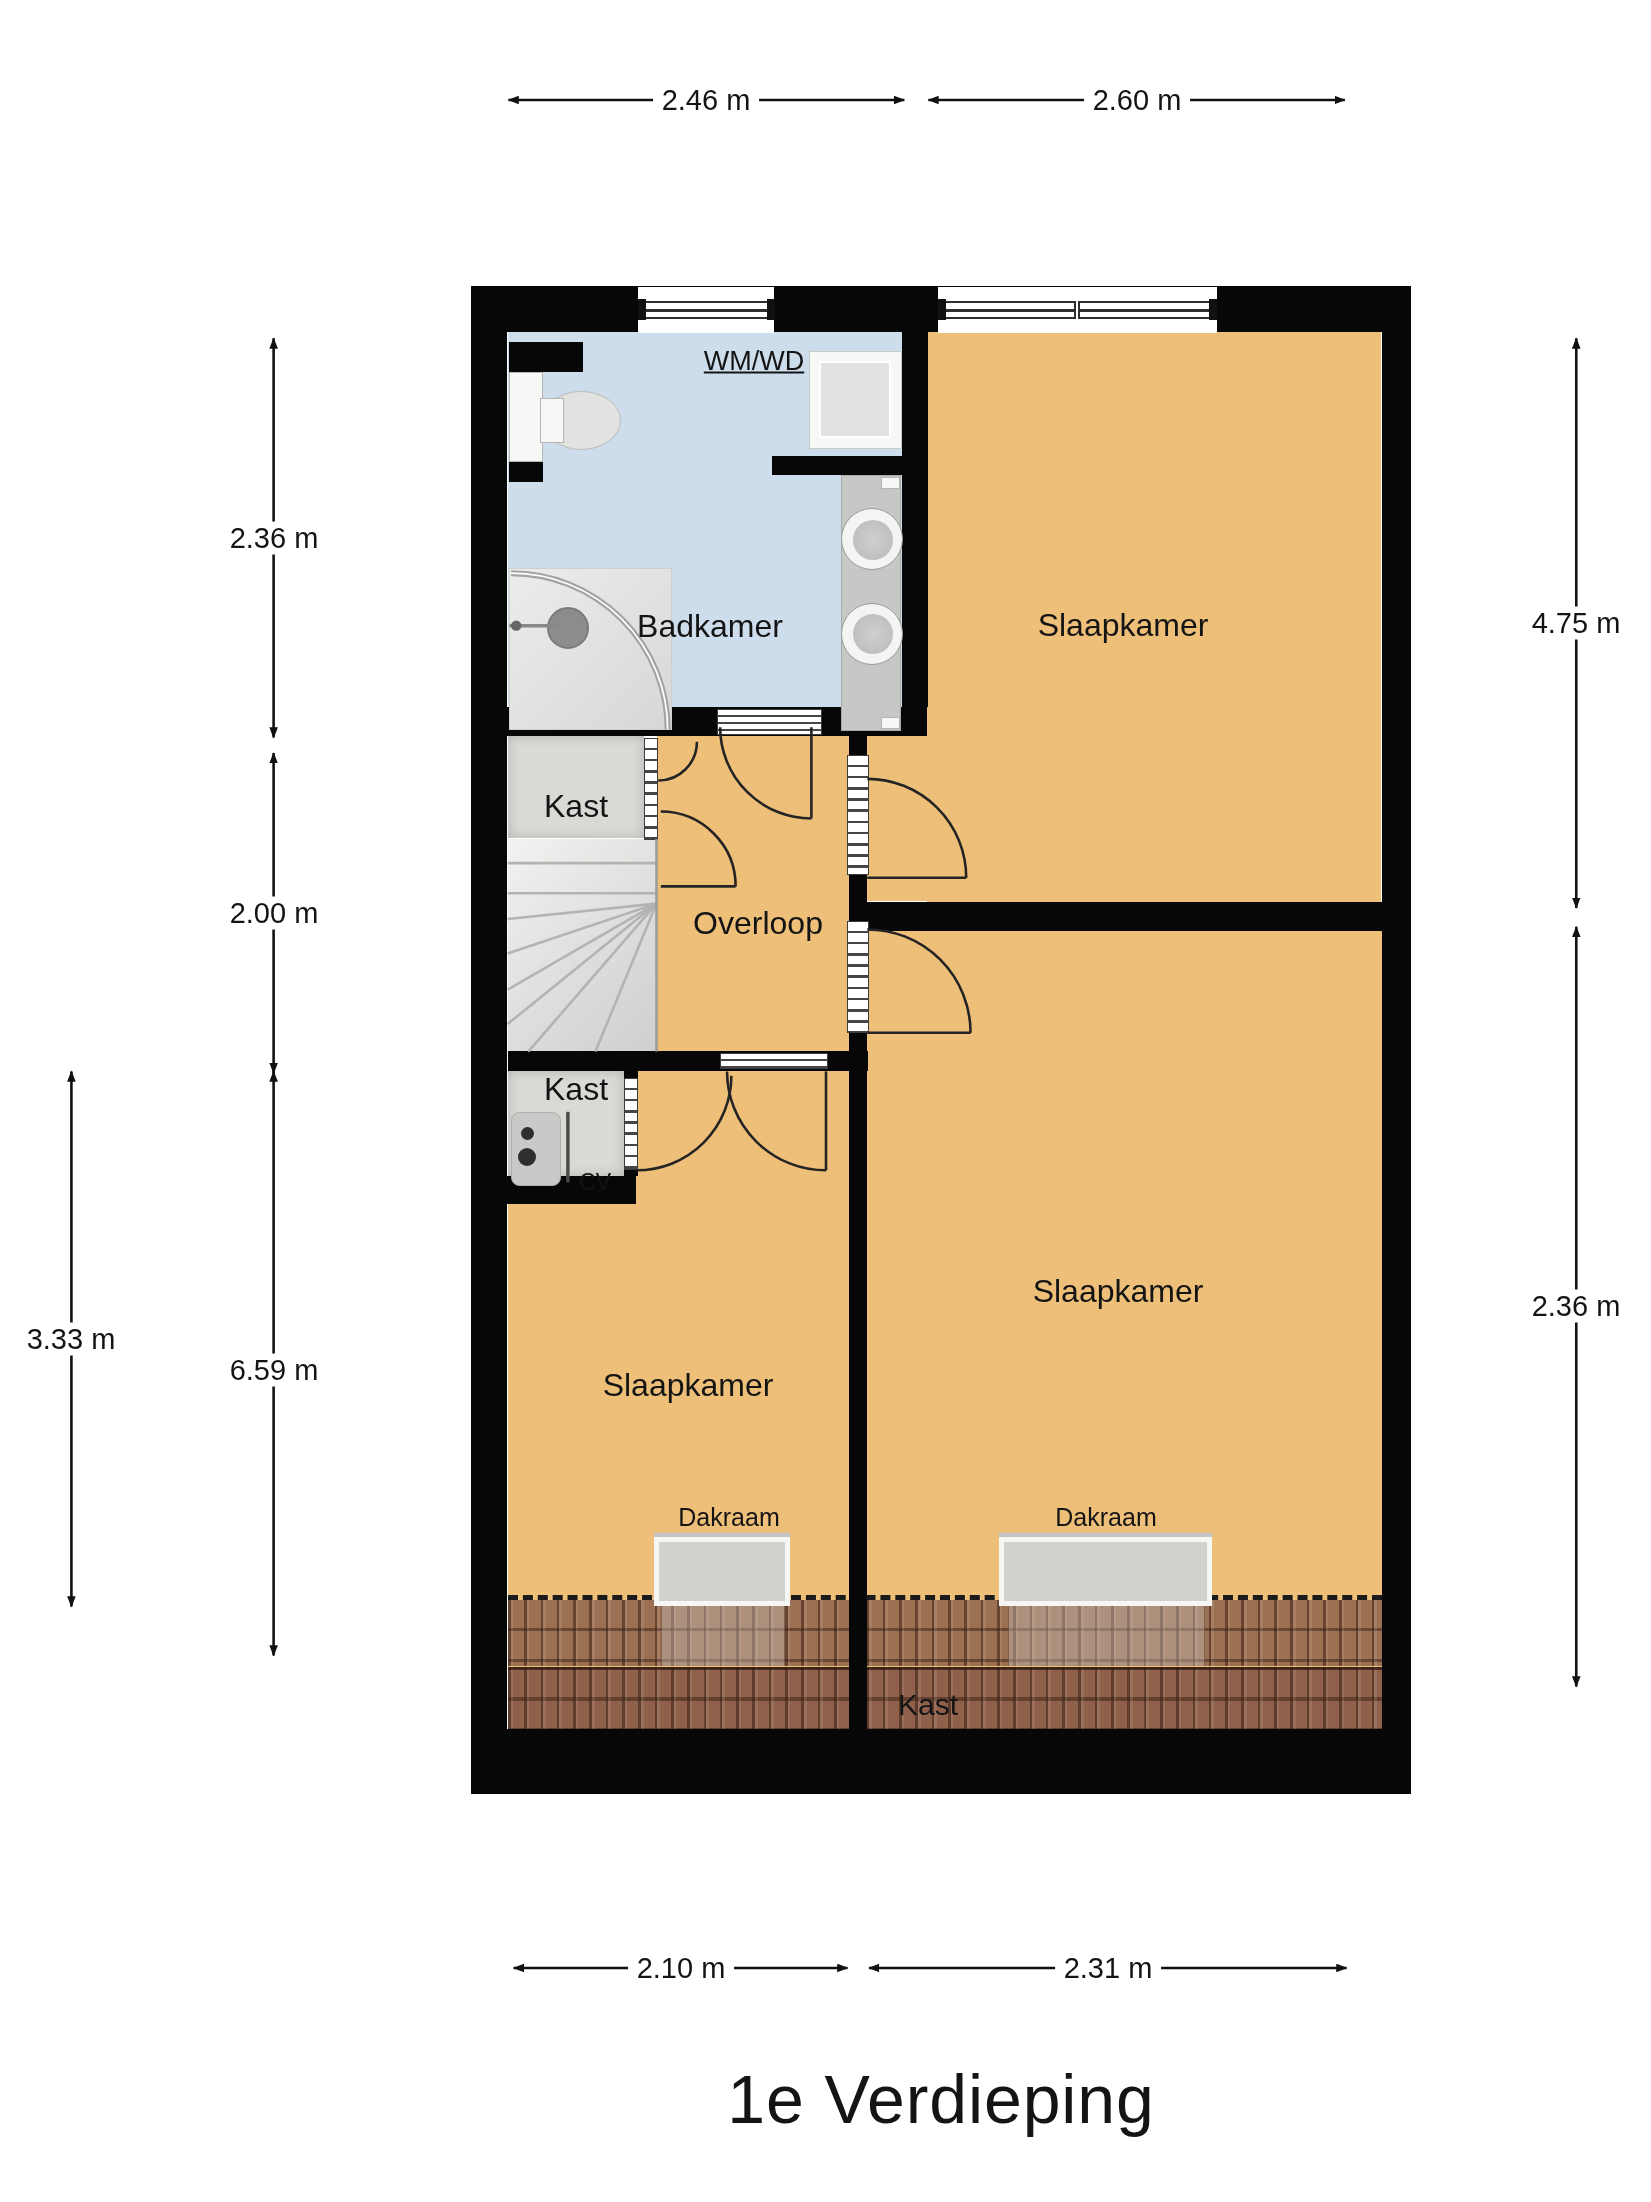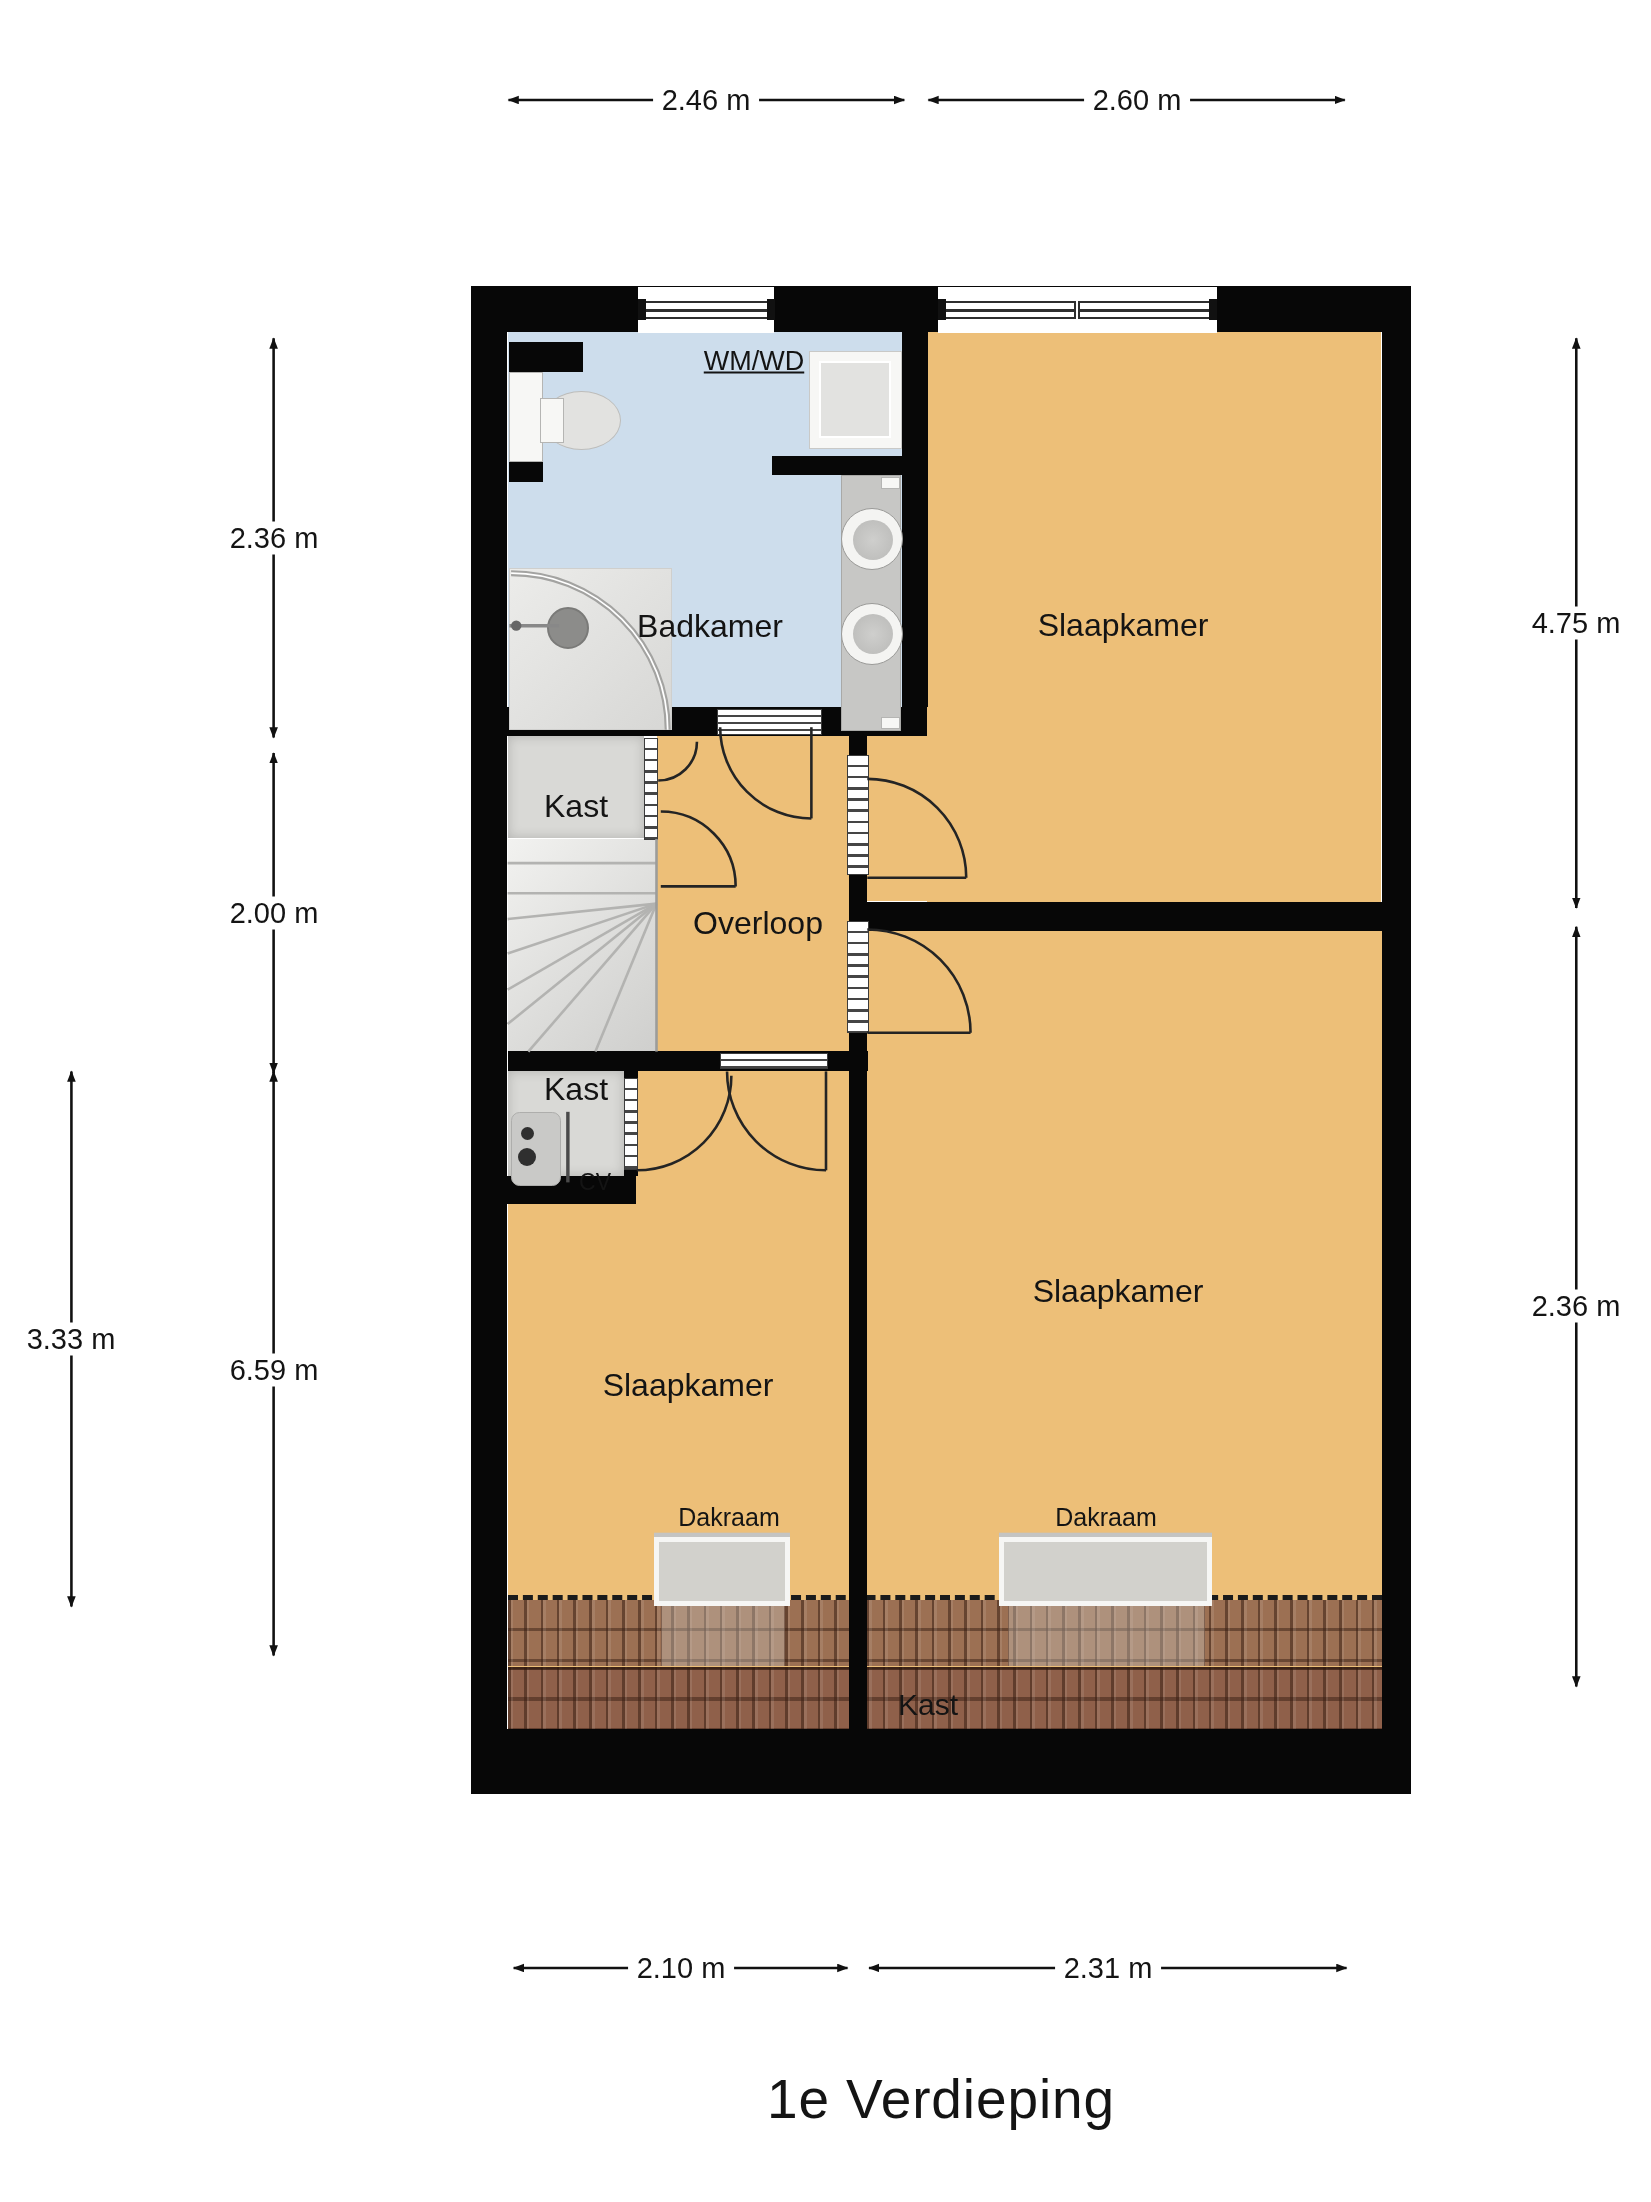--- a/index.html
+++ b/index.html
@@ -40,21 +40,21 @@
   .sink-in{position:absolute;border-radius:50%;background:radial-gradient(#cfcfcd,#b9b9b7);}
   .circle{position:absolute;border-radius:50%;}
   
   .lbl{position:absolute;transform:translate(-50%,-50%);white-space:nowrap;color:#141414;}
   .room-lbl{font-size:32px;}
   .fix-lbl{font-size:27px;text-decoration:underline;}
   .dak-lbl{font-size:25px;}
   .cv-lbl{font-size:23px;}
   .roof-lbl{font-size:30px;}
   .dim-lbl{font-size:29px;background:#ffffff;padding:0 8.6px;}
-  .title-lbl{font-size:55px;letter-spacing:0.9px;}
+  .title-lbl{font-size:68px;letter-spacing:0.9px;}
   svg{position:absolute;left:0;top:0;pointer-events:none;}
 </style>
 </head>
 <body>
 
 <div id="canvas">
 
   <div class="floor-blue" style="left:508px;top:332px;width:394px;height:375px;"></div>
   <div class="floor-orange" style="left:927px;top:332px;width:454px;height:570px;"></div>
   <div class="floor-orange" style="left:867px;top:736px;width:60px;height:165px;"></div>

